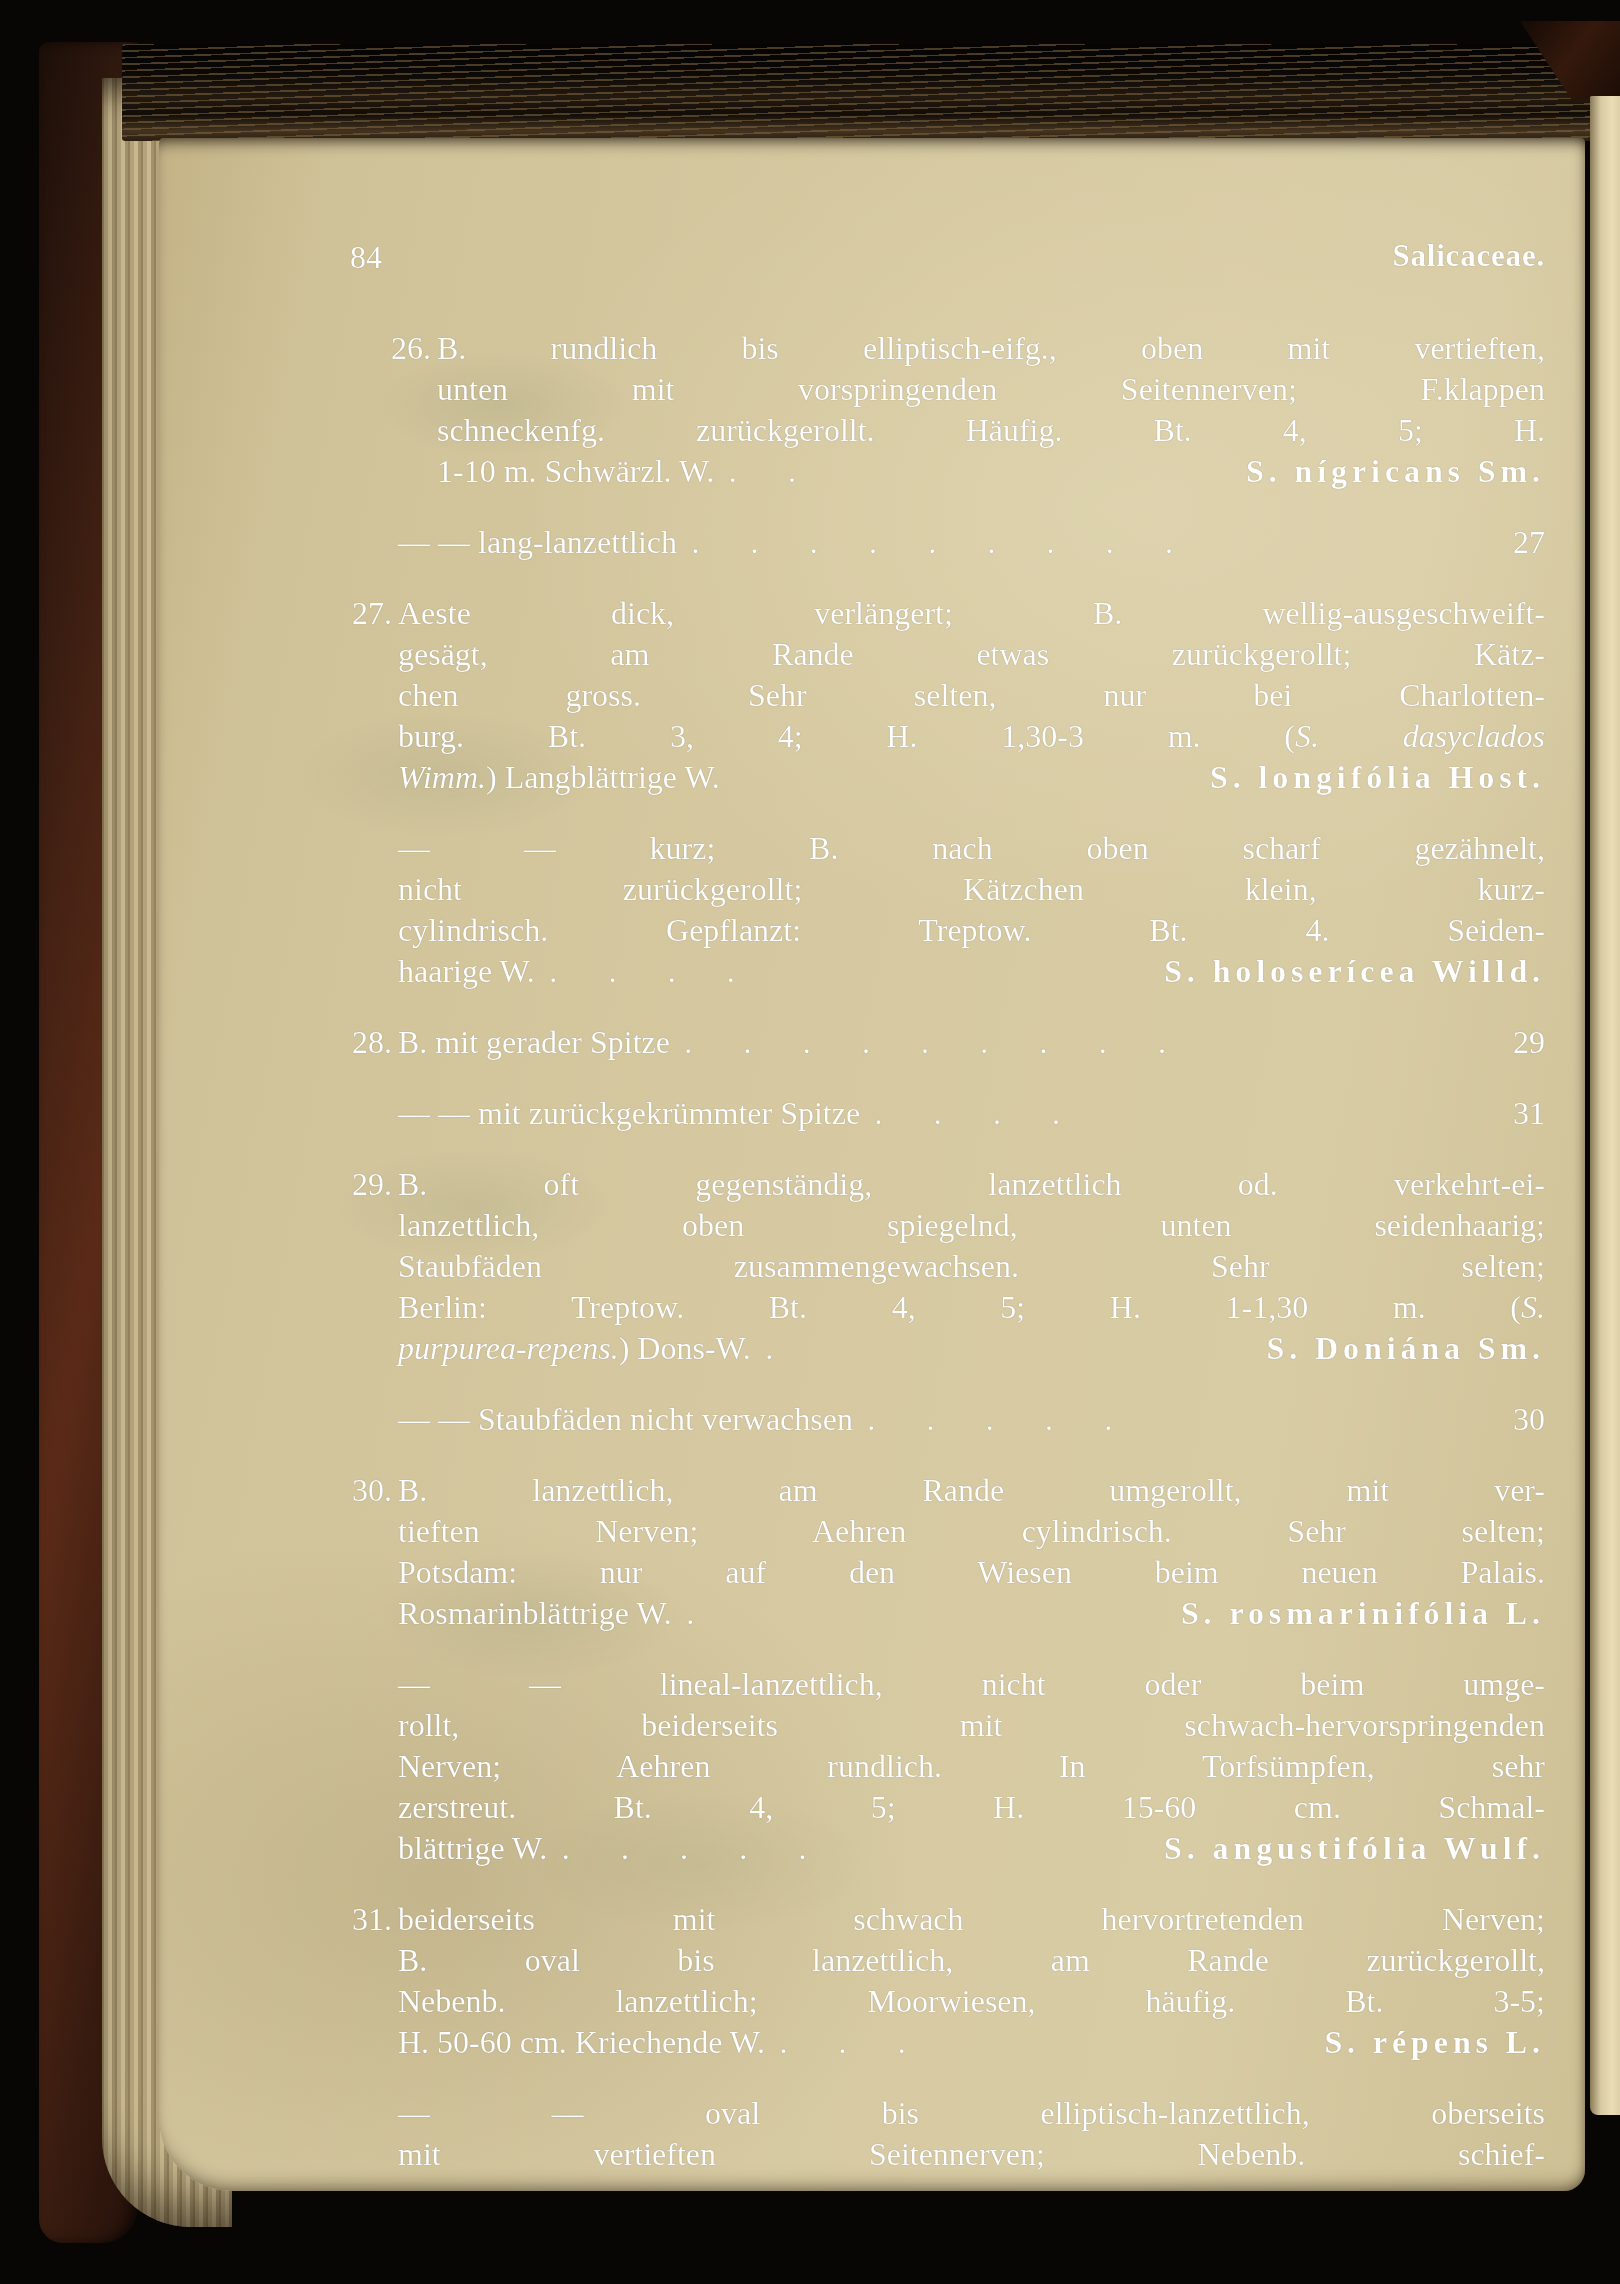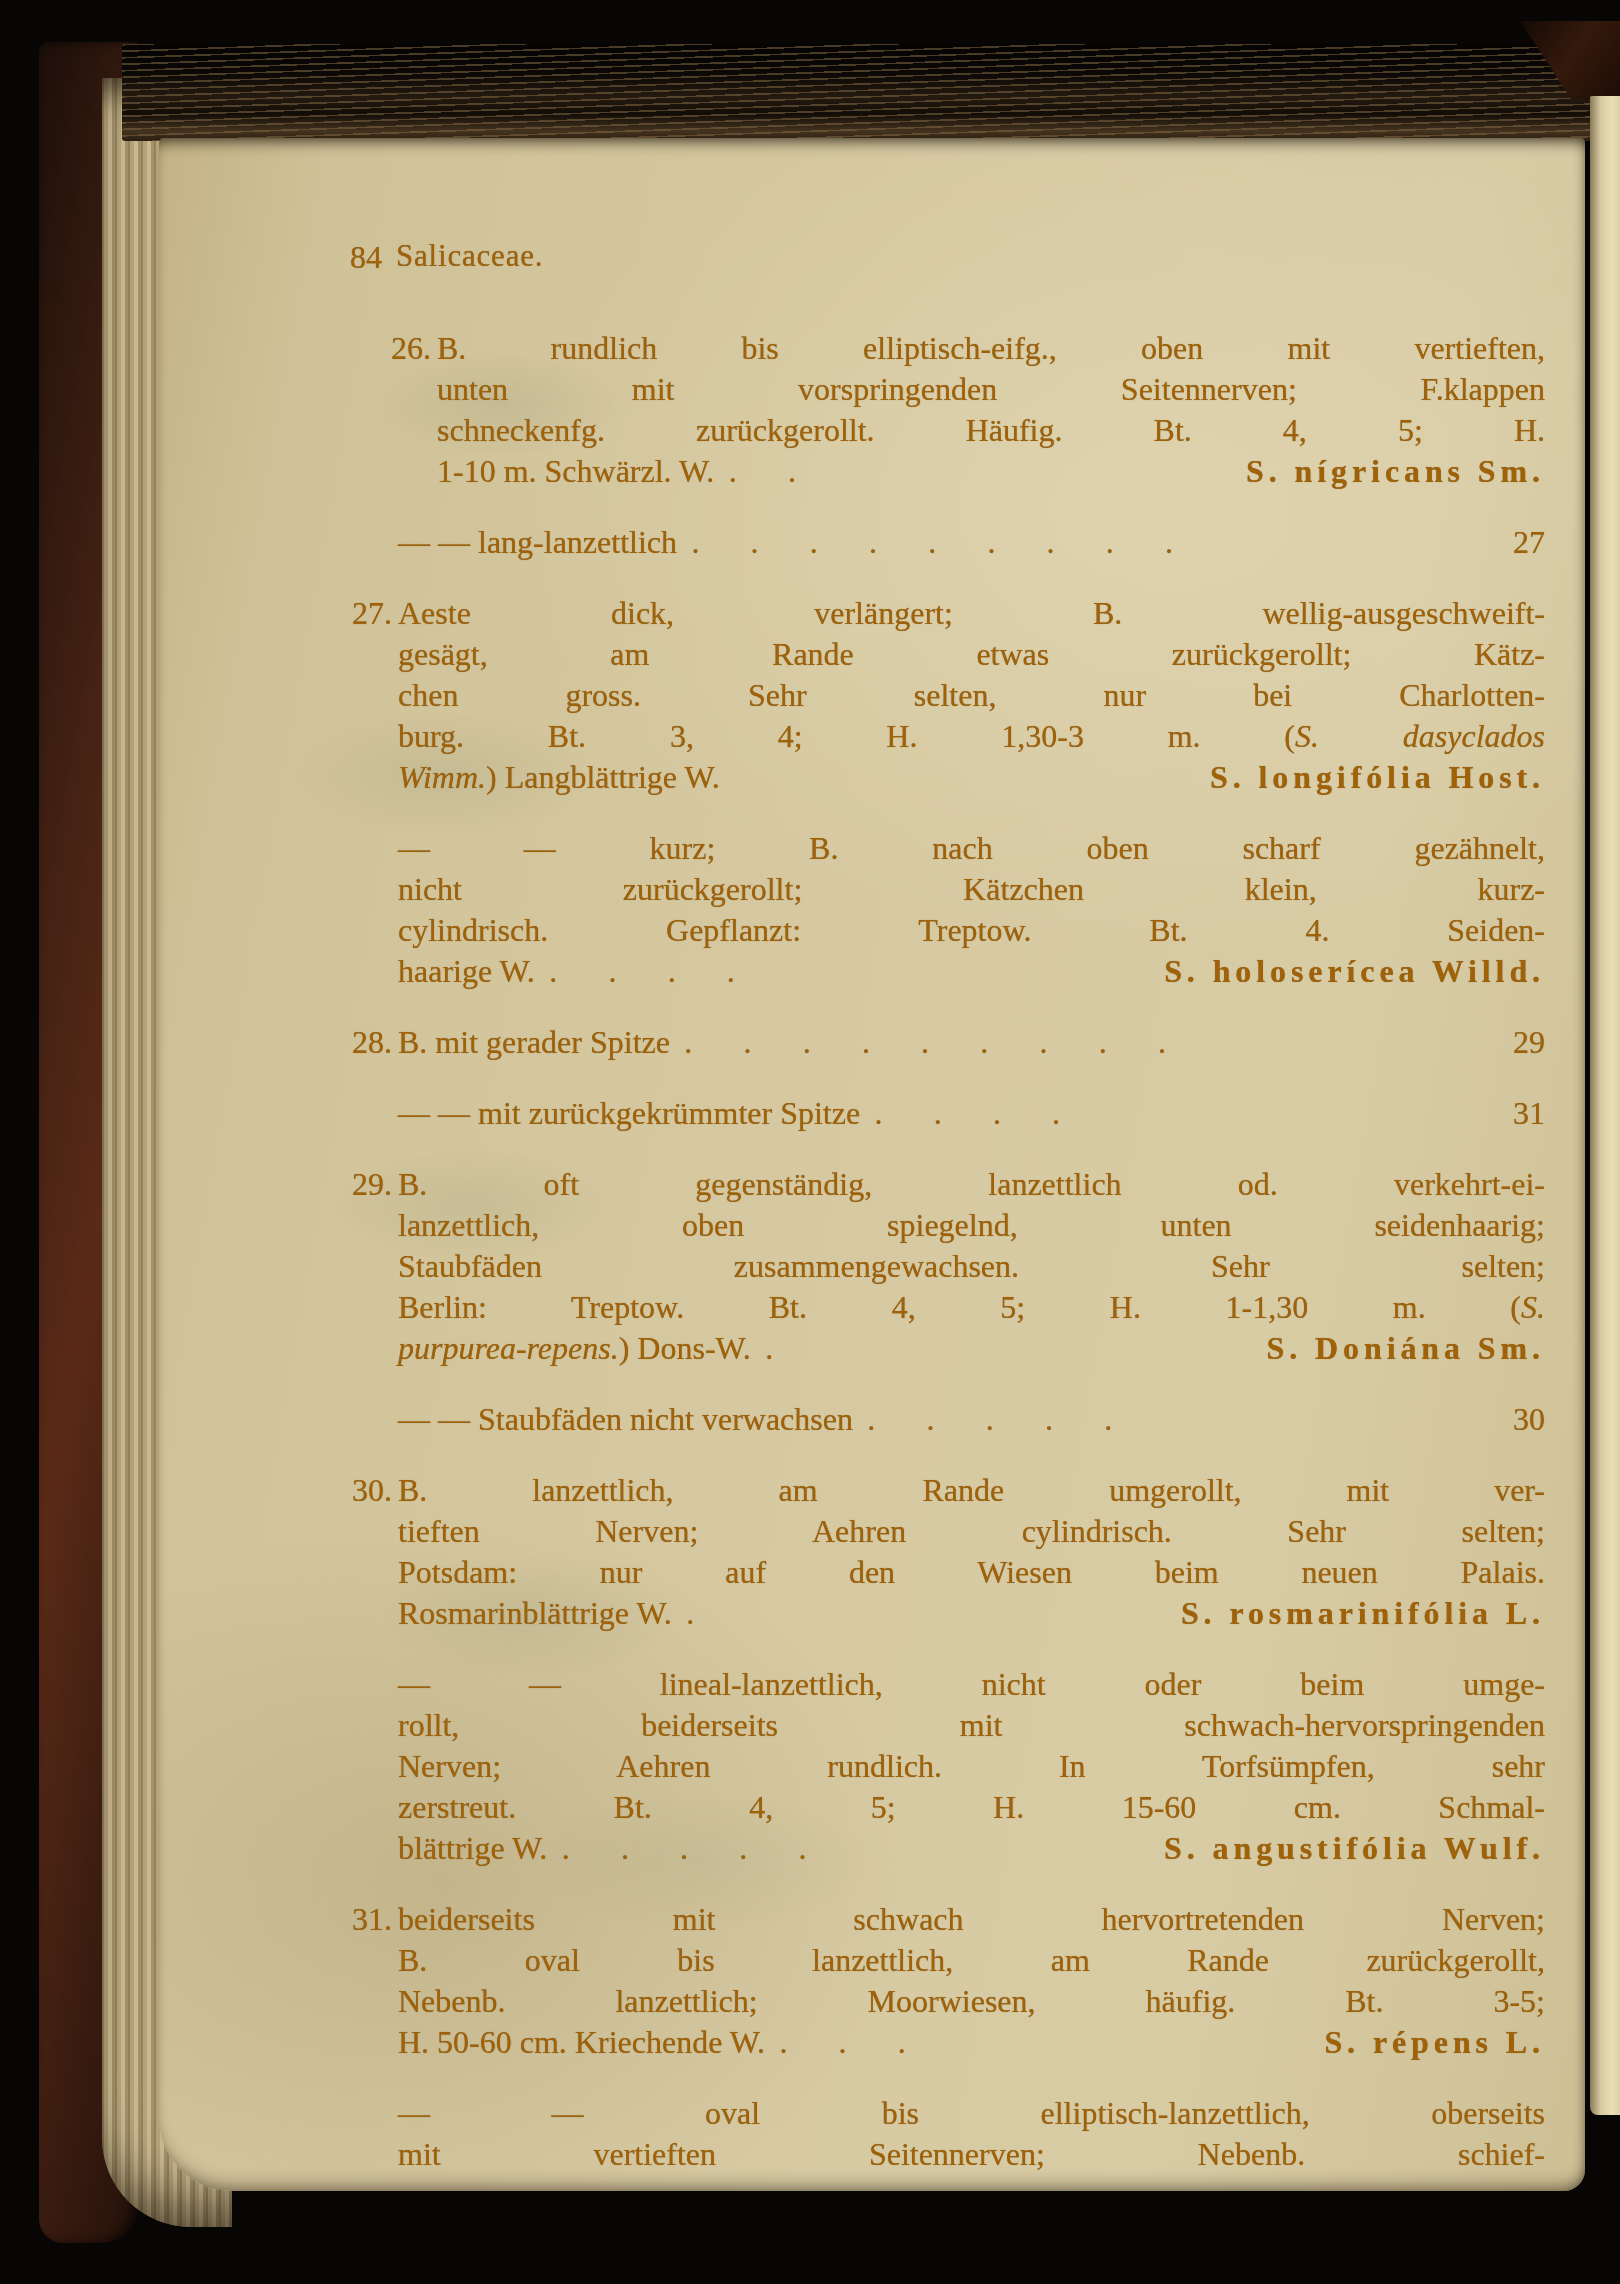--- a/index.html
+++ b/index.html
@@ -48,25 +48,25 @@
   .right-page{position:absolute;left:1590px;top:96px;width:31px;height:2019px;
          background:linear-gradient(90deg,#8a7b58 0%,#d8cba4 35%,#e9ddb6 70%,#dccfa8 100%);
          border-radius:1.6px 0 0 8px;}
 
   
   .corner-tr{position:absolute;right:0;top:21px;width:122px;height:78px;
          background:linear-gradient(125deg,#0b0603,#35190c 55%,#1c0d06 100%);
          clip-path:polygon(18% 0,100% 0,100% 100%,60% 100%);}
 
   
-  .content{position:absolute;left:159px;top:138px;width:1426px;height:2053px;color:#a16207;}
+  .content{position:absolute;left:159px;top:138px;width:1426px;height:2053px;color:#ffffff;}
   .page-number{position:absolute;left:191px;top:99px;font-size:32px;line-height:41px;
          text-shadow:0 0 0.8px rgba(40,28,12,.55);}
-  .running-header{position:absolute;left:237px;top:97px;width:1149px;text-align:left;
-         font-size:31px;font-weight:400;letter-spacing:0.8px;line-height:41px;
+  .running-header{position:absolute;left:237px;top:97px;width:1149px;text-align:right;
+         font-size:31px;font-weight:700;letter-spacing:0.8px;line-height:41px;
          text-shadow:0 0 0.8px rgba(40,28,12,.55);}
 
   .key-list{position:absolute;left:193px;top:190px;width:1193px;
          text-shadow:0 0 0.8px rgba(40,28,12,.5);}
   .para{display:flex;margin-top:30px;}
   .para:first-child{margin-top:0;margin-left:39px;}
   .num{flex:0 0 46px;width:46px;font-size:32px;line-height:41px;}
   .body{flex:1;min-width:0;}
   .line{font-size:32px;line-height:41px;}
   .line.just{text-align:justify;text-align-last:justify;text-justify:inter-word;}

